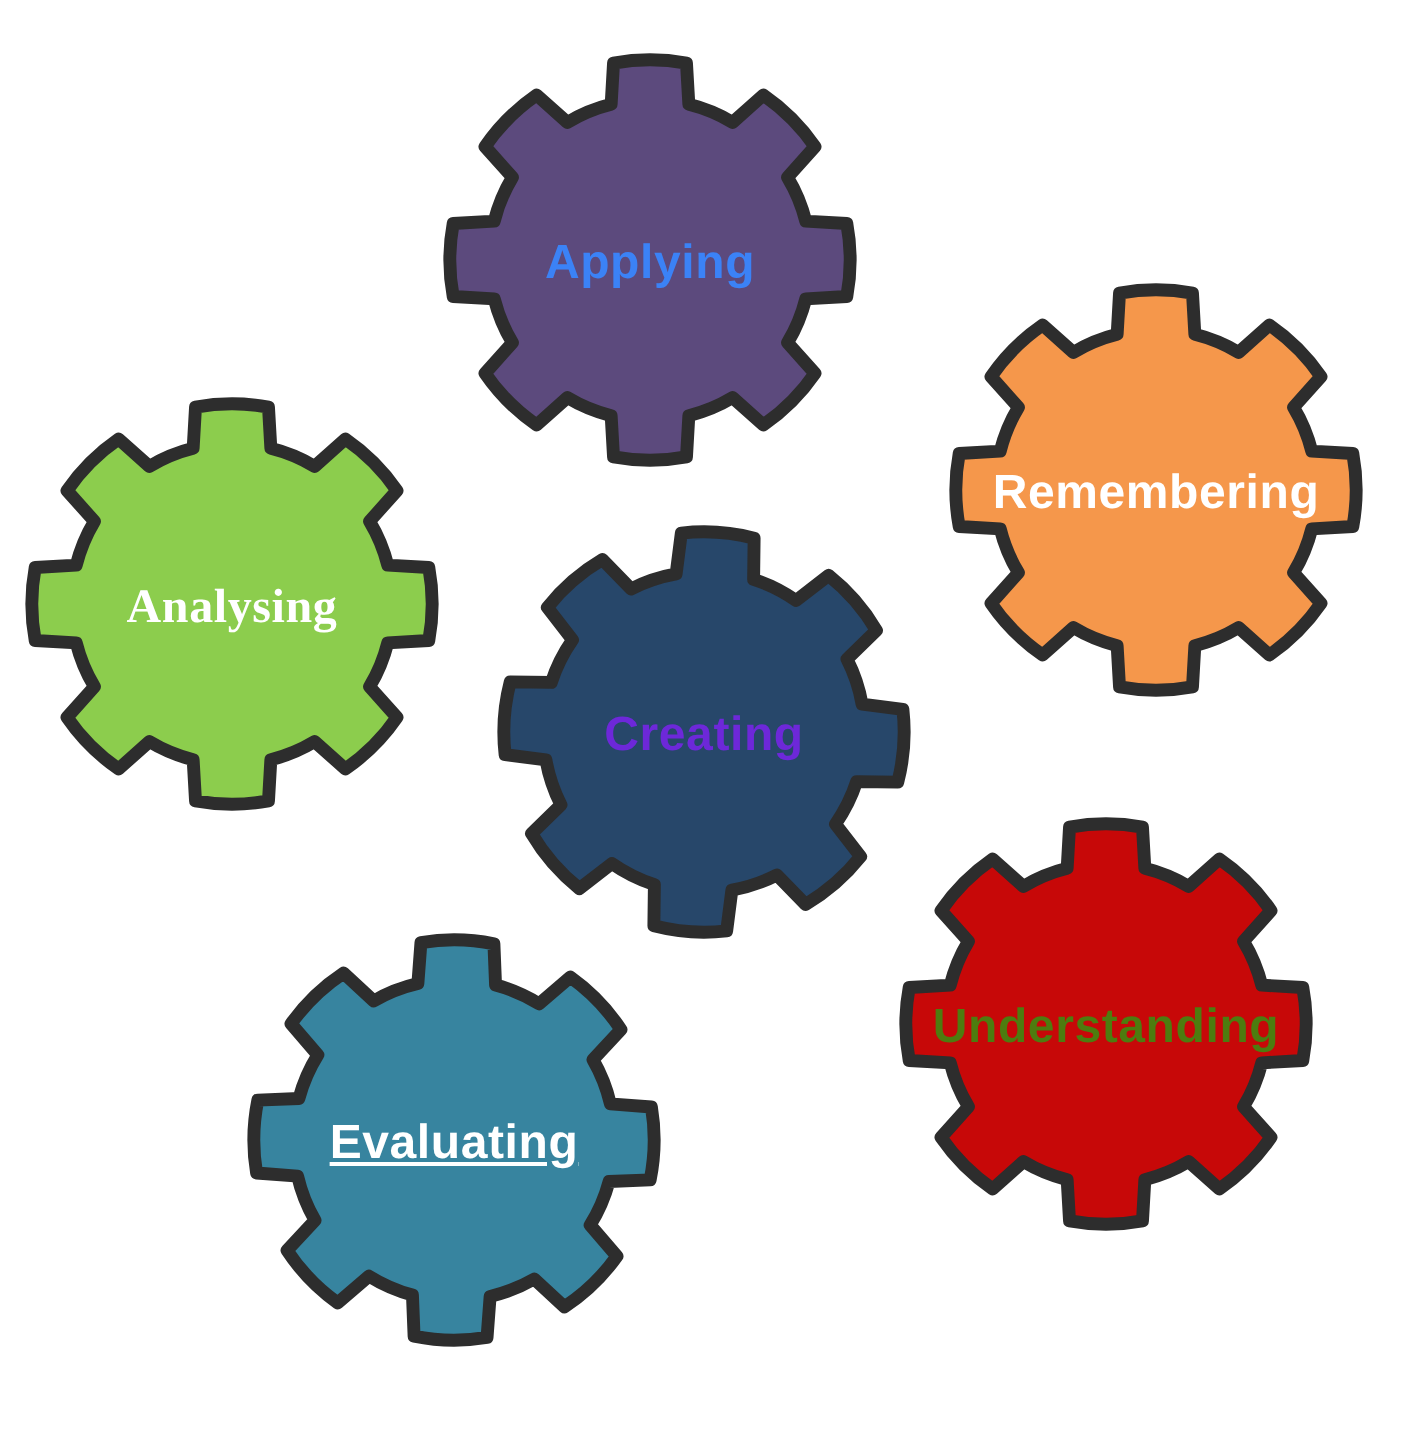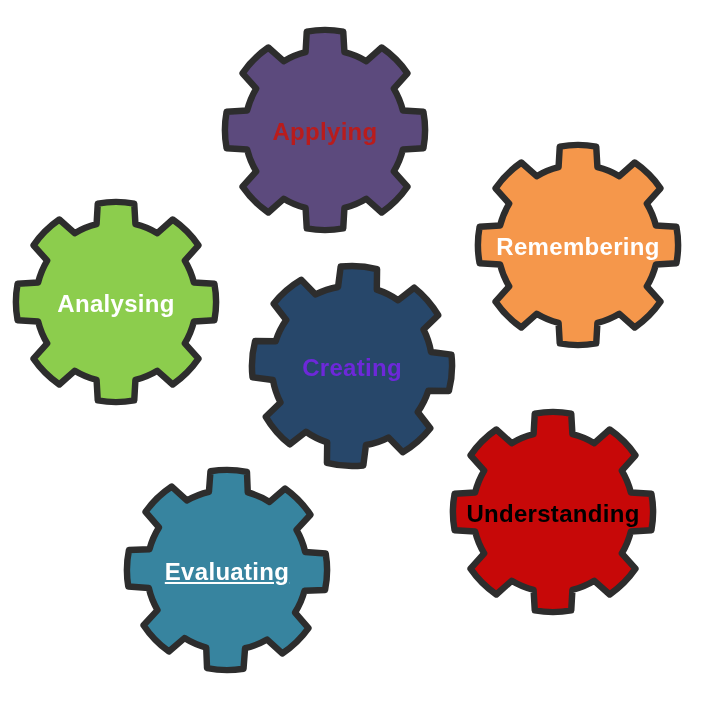--- a/index.html
+++ b/index.html
@@ -56,49 +56,49 @@
 </style>
 </head>
 <body style="background: rgb(255, 255, 255);">
 
 <div class="diagram">
 
   <div class="gear g0">
     <svg viewBox="0 0 220 220">
         <path class="gear-shape" d="M90.40,31.41L91.59,10.69A101,101 0 0 1 128.41,10.69L129.60,31.41A81,81 0 0 1 151.72,40.57L167.21,26.76A101,101 0 0 1 193.24,52.79L179.43,68.28A81,81 0 0 1 188.59,90.40L209.31,91.59A101,101 0 0 1 209.31,128.41L188.59,129.60A81,81 0 0 1 179.43,151.72L193.24,167.21A101,101 0 0 1 167.21,193.24L151.72,179.43A81,81 0 0 1 129.60,188.59L128.41,209.31A101,101 0 0 1 91.59,209.31L90.40,188.59A81,81 0 0 1 68.28,179.43L52.79,193.24A101,101 0 0 1 26.76,167.21L40.57,151.72A81,81 0 0 1 31.41,129.60L10.69,128.41A101,101 0 0 1 10.69,91.59L31.41,90.40A81,81 0 0 1 40.57,68.28L26.76,52.79A101,101 0 0 1 52.79,26.76L68.28,40.57A81,81 0 0 1 90.40,31.41Z" fill="#5c4a7d" stroke="#2d2d2d" stroke-width="6.5" stroke-linejoin="round"></path>
       </svg>
-    <span class="label" style="color: #b91c1c;">Applying</span>
+    <span class="label" style="color: #3b82f6;">Applying</span>
   </div>
 
   <div class="gear g1">
     <svg viewBox="0 0 220 220">
         <path class="gear-shape" d="M90.40,31.41L91.59,10.69A101,101 0 0 1 128.41,10.69L129.60,31.41A81,81 0 0 1 151.72,40.57L167.21,26.76A101,101 0 0 1 193.24,52.79L179.43,68.28A81,81 0 0 1 188.59,90.40L209.31,91.59A101,101 0 0 1 209.31,128.41L188.59,129.60A81,81 0 0 1 179.43,151.72L193.24,167.21A101,101 0 0 1 167.21,193.24L151.72,179.43A81,81 0 0 1 129.60,188.59L128.41,209.31A101,101 0 0 1 91.59,209.31L90.40,188.59A81,81 0 0 1 68.28,179.43L52.79,193.24A101,101 0 0 1 26.76,167.21L40.57,151.72A81,81 0 0 1 31.41,129.60L10.69,128.41A101,101 0 0 1 10.69,91.59L31.41,90.40A81,81 0 0 1 40.57,68.28L26.76,52.79A101,101 0 0 1 52.79,26.76L68.28,40.57A81,81 0 0 1 90.40,31.41Z" fill="#f5974b" stroke="#2d2d2d" stroke-width="6.5" stroke-linejoin="round"></path>
       </svg>
     <span class="label" style="color: rgb(255, 255, 255);">Remembering</span>
   </div>
 
   <div class="gear g2">
     <svg viewBox="0 0 220 220">
         <path class="gear-shape" d="M90.40,31.41L91.59,10.69A101,101 0 0 1 128.41,10.69L129.60,31.41A81,81 0 0 1 151.72,40.57L167.21,26.76A101,101 0 0 1 193.24,52.79L179.43,68.28A81,81 0 0 1 188.59,90.40L209.31,91.59A101,101 0 0 1 209.31,128.41L188.59,129.60A81,81 0 0 1 179.43,151.72L193.24,167.21A101,101 0 0 1 167.21,193.24L151.72,179.43A81,81 0 0 1 129.60,188.59L128.41,209.31A101,101 0 0 1 91.59,209.31L90.40,188.59A81,81 0 0 1 68.28,179.43L52.79,193.24A101,101 0 0 1 26.76,167.21L40.57,151.72A81,81 0 0 1 31.41,129.60L10.69,128.41A101,101 0 0 1 10.69,91.59L31.41,90.40A81,81 0 0 1 40.57,68.28L26.76,52.79A101,101 0 0 1 52.79,26.76L68.28,40.57A81,81 0 0 1 90.40,31.41Z" fill="#8ccd4d" stroke="#2d2d2d" stroke-width="6.5" stroke-linejoin="round"></path>
       </svg>
-    <span class="label" style="color: rgb(255, 255, 255);">Analysing</span>
+    <span class="label" style="color: rgb(255, 255, 255); font-family: Liberation Serif, serif;">Analysing</span>
   </div>
 
   <div class="gear g3">
     <svg viewBox="0 0 220 220">
         <path class="gear-shape" d="M90.40,31.41L91.59,10.69A101,101 0 0 1 128.41,10.69L129.60,31.41A81,81 0 0 1 151.72,40.57L167.21,26.76A101,101 0 0 1 193.24,52.79L179.43,68.28A81,81 0 0 1 188.59,90.40L209.31,91.59A101,101 0 0 1 209.31,128.41L188.59,129.60A81,81 0 0 1 179.43,151.72L193.24,167.21A101,101 0 0 1 167.21,193.24L151.72,179.43A81,81 0 0 1 129.60,188.59L128.41,209.31A101,101 0 0 1 91.59,209.31L90.40,188.59A81,81 0 0 1 68.28,179.43L52.79,193.24A101,101 0 0 1 26.76,167.21L40.57,151.72A81,81 0 0 1 31.41,129.60L10.69,128.41A101,101 0 0 1 10.69,91.59L31.41,90.40A81,81 0 0 1 40.57,68.28L26.76,52.79A101,101 0 0 1 52.79,26.76L68.28,40.57A81,81 0 0 1 90.40,31.41Z" fill="#27476a" stroke="#2d2d2d" stroke-width="6.5" stroke-linejoin="round"></path>
       </svg>
     <span class="label" style="color: #6d28d9;">Creating</span>
   </div>
 
   <div class="gear g4">
     <svg viewBox="0 0 220 220">
         <path class="gear-shape" d="M90.40,31.41L91.59,10.69A101,101 0 0 1 128.41,10.69L129.60,31.41A81,81 0 0 1 151.72,40.57L167.21,26.76A101,101 0 0 1 193.24,52.79L179.43,68.28A81,81 0 0 1 188.59,90.40L209.31,91.59A101,101 0 0 1 209.31,128.41L188.59,129.60A81,81 0 0 1 179.43,151.72L193.24,167.21A101,101 0 0 1 167.21,193.24L151.72,179.43A81,81 0 0 1 129.60,188.59L128.41,209.31A101,101 0 0 1 91.59,209.31L90.40,188.59A81,81 0 0 1 68.28,179.43L52.79,193.24A101,101 0 0 1 26.76,167.21L40.57,151.72A81,81 0 0 1 31.41,129.60L10.69,128.41A101,101 0 0 1 10.69,91.59L31.41,90.40A81,81 0 0 1 40.57,68.28L26.76,52.79A101,101 0 0 1 52.79,26.76L68.28,40.57A81,81 0 0 1 90.40,31.41Z" fill="#c70808" stroke="#2d2d2d" stroke-width="6.5" stroke-linejoin="round"></path>
       </svg>
-    <span class="label" style="color: #000000;">Understanding</span>
+    <span class="label" style="color: #4d7c0f;">Understanding</span>
   </div>
 
   <div class="gear g5">
     <svg viewBox="0 0 220 220">
         <path class="gear-shape" d="M90.40,31.41L91.59,10.69A101,101 0 0 1 128.41,10.69L129.60,31.41A81,81 0 0 1 151.72,40.57L167.21,26.76A101,101 0 0 1 193.24,52.79L179.43,68.28A81,81 0 0 1 188.59,90.40L209.31,91.59A101,101 0 0 1 209.31,128.41L188.59,129.60A81,81 0 0 1 179.43,151.72L193.24,167.21A101,101 0 0 1 167.21,193.24L151.72,179.43A81,81 0 0 1 129.60,188.59L128.41,209.31A101,101 0 0 1 91.59,209.31L90.40,188.59A81,81 0 0 1 68.28,179.43L52.79,193.24A101,101 0 0 1 26.76,167.21L40.57,151.72A81,81 0 0 1 31.41,129.60L10.69,128.41A101,101 0 0 1 10.69,91.59L31.41,90.40A81,81 0 0 1 40.57,68.28L26.76,52.79A101,101 0 0 1 52.79,26.76L68.28,40.57A81,81 0 0 1 90.40,31.41Z" fill="#37849f" stroke="#2d2d2d" stroke-width="6.5" stroke-linejoin="round"></path>
       </svg>
     <span class="label" style="color: rgb(255, 255, 255); text-decoration: underline;">Evaluating</span>
   </div>
 
 </div>

